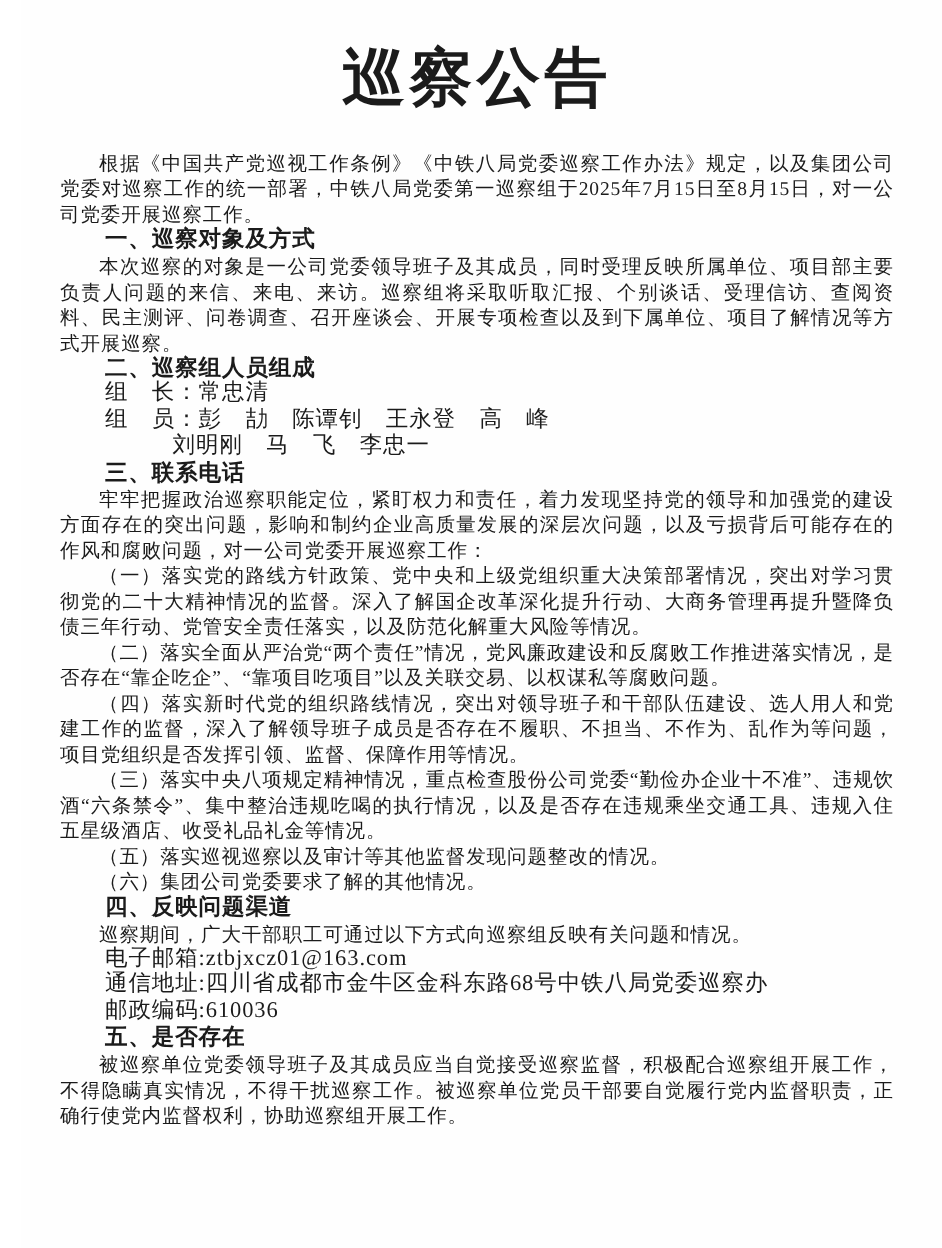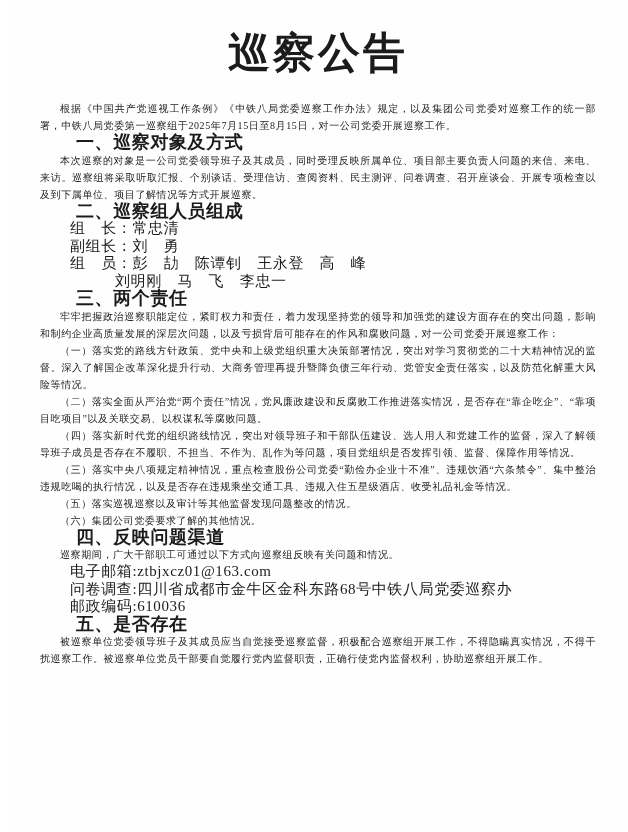--- a/index.html
+++ b/index.html
@@ -27,30 +27,30 @@
   .title{
     margin:8px 0 24px 0;
     text-align:center;
     font-size:42px;
     font-weight:bold;
     letter-spacing:3px;
     line-height:1.1;
   }
   .para{
     margin:0;
-    font-size:10px;
+    font-size:13px;
     line-height:17px;
     letter-spacing:0.6px;
     text-align:justify;
     text-indent:2em;
     font-family:Liberation Serif, serif;
   }
   .heading{
     margin:0;
-    font-size:18px;
+    font-size:15px;
     line-height:17.5px;
     font-weight:bold;
     letter-spacing:0.6px;
     text-indent:2em;
     font-family:"Liberation Sans","DejaVu Sans",sans-serif;
   }
   .roster-line{
     margin:0;
     font-size:15px;
     line-height:17.5px;
@@ -77,35 +77,34 @@
 
   <h1 class="title">巡察公告</h1>
 
   <p class="para">根据《中国共产党巡视工作条例》《中铁八局党委巡察工作办法》规定，以及集团公司党委对巡察工作的统一部署，中铁八局党委第一巡察组于2025年7月15日至8月15日，对一公司党委开展巡察工作。</p>
 
   <p class="heading">一、巡察对象及方式</p>
   <p class="para">本次巡察的对象是一公司党委领导班子及其成员，同时受理反映所属单位、项目部主要负责人问题的来信、来电、来访。巡察组将采取听取汇报、个别谈话、受理信访、查阅资料、民主测评、问卷调查、召开座谈会、开展专项检查以及到下属单位、项目了解情况等方式开展巡察。</p>
 
   <p class="heading">二、巡察组人员组成</p>
   <p class="roster-line"><span>组　长：</span><span>常忠清</span></p>
-  <p class="roster-line"><span>副组长：</span><span>刘　勇</span></p>
   <p class="roster-line"><span>组　员：</span><span>彭　劼　陈谭钊　王永登　高　峰</span></p>
   <p class="roster-line roster-cont"><span>刘明刚　马　飞　李忠一</span></p>
 
-  <p class="heading">三、两个责任</p>
+  <p class="heading">三、联系电话</p>
   <p class="para">牢牢把握政治巡察职能定位，紧盯权力和责任，着力发现坚持党的领导和加强党的建设方面存在的突出问题，影响和制约企业高质量发展的深层次问题，以及亏损背后可能存在的作风和腐败问题，对一公司党委开展巡察工作：</p>
   <p class="para">（一）落实党的路线方针政策、党中央和上级党组织重大决策部署情况，突出对学习贯彻党的二十大精神情况的监督。深入了解国企改革深化提升行动、大商务管理再提升暨降负债三年行动、党管安全责任落实，以及防范化解重大风险等情况。</p>
   <p class="para">（二）落实全面从严治党“两个责任”情况，党风廉政建设和反腐败工作推进落实情况，是否存在“靠企吃企”、“靠项目吃项目”以及关联交易、以权谋私等腐败问题。</p>
   <p class="para">（四）落实新时代党的组织路线情况，突出对领导班子和干部队伍建设、选人用人和党建工作的监督，深入了解领导班子成员是否存在不履职、不担当、不作为、乱作为等问题，项目党组织是否发挥引领、监督、保障作用等情况。</p>
   <p class="para">（三）落实中央八项规定精神情况，重点检查股份公司党委“勤俭办企业十不准”、违规饮酒“六条禁令”、集中整治违规吃喝的执行情况，以及是否存在违规乘坐交通工具、违规入住五星级酒店、收受礼品礼金等情况。</p>
   <p class="para">（五）落实巡视巡察以及审计等其他监督发现问题整改的情况。</p>
   <p class="para">（六）集团公司党委要求了解的其他情况。</p>
 
   <p class="heading">四、反映问题渠道</p>
   <p class="para">巡察期间，广大干部职工可通过以下方式向巡察组反映有关问题和情况。</p>
   <p class="contact-line"><span>电子邮箱:</span><span>ztbjxcz01@163.com</span></p>
-  <p class="contact-line"><span>问卷调查:</span><span>四川省成都市金牛区金科东路68号中铁八局党委巡察办</span></p>
+  <p class="contact-line"><span>通信地址:</span><span>四川省成都市金牛区金科东路68号中铁八局党委巡察办</span></p>
   <p class="contact-line"><span>邮政编码:</span><span>610036</span></p>
 
   <p class="heading">五、是否存在</p>
   <p class="para">被巡察单位党委领导班子及其成员应当自觉接受巡察监督，积极配合巡察组开展工作，不得隐瞒真实情况，不得干扰巡察工作。被巡察单位党员干部要自觉履行党内监督职责，正确行使党内监督权利，协助巡察组开展工作。</p>
 
 </div>
 
 </body></html>

